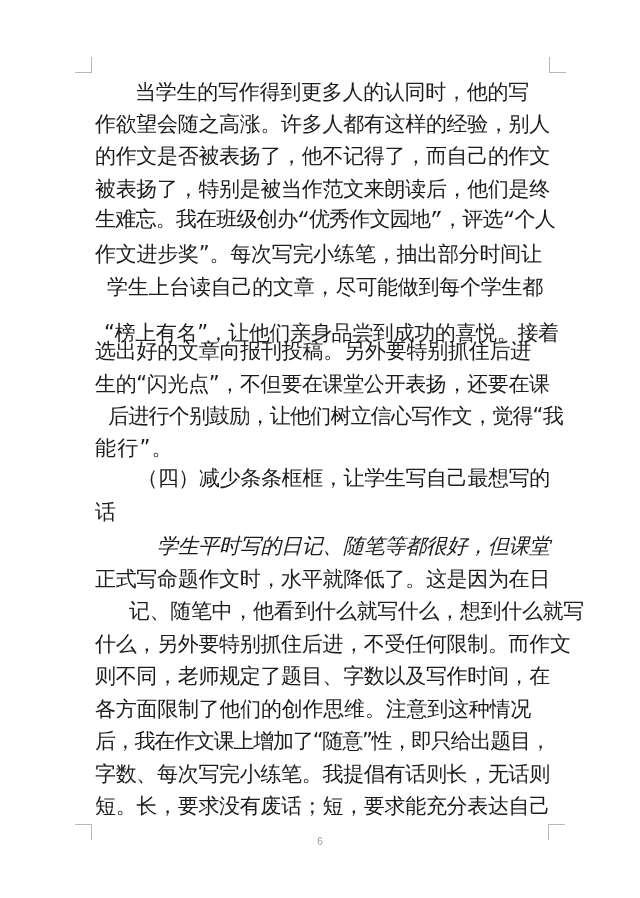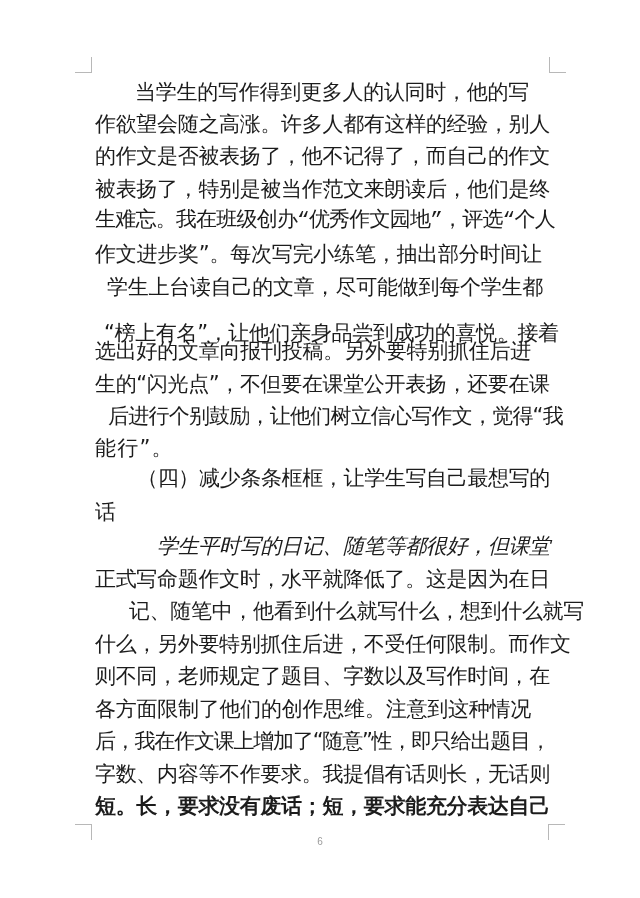--- a/index.html
+++ b/index.html
@@ -80,18 +80,18 @@
       <div class="line" style="left: 95px; top: 435px; width: 460px;">能行”。</div>
       <div class="line" style="left: 137px; top: 465px; width: 418px; letter-spacing: -0.35px;">（四）减少条条框框，让学生写自己最想写的</div>
       <div class="line" style="left: 95px; top: 499px; width: 460px;">话</div>
       <div class="line" style="left: 157px; top: 533px; width: 398px; letter-spacing: -0.32px; font-style: italic;">学生平时写的日记、随笔等都很好，但课堂</div>
       <div class="line" style="left: 95px; top: 566px; width: 460px; letter-spacing: -0.32px;">正式写命题作文时，水平就降低了。这是因为在日</div>
       <div class="line" style="left: 95px; top: 598px; width: 460px; letter-spacing: -0.32px; margin-left: 34px;">记、随笔中，他看到什么就写什么，想到什么就写</div>
       <div class="line" style="left: 95px; top: 631px; width: 460px; letter-spacing: -0.32px;">什么，另外要特别抓住后进，不受任何限制。而作文</div>
       <div class="line" style="left: 95px; top: 663px; width: 460px; letter-spacing: -0.32px;">则不同，老师规定了题目、字数以及写作时间，在</div>
       <div class="line" style="left: 95px; top: 696px; width: 460px; letter-spacing: -0.24px;">各方面限制了他们的创作思维。注意到这种情况</div>
       <div class="line" style="left: 95px; top: 728px; width: 460px; letter-spacing: -1.21px;">后，我在作文课上增加了“随意”性，即只给出题目，</div>
-      <div class="line" style="left: 95px; top: 761px; width: 460px; letter-spacing: -0.32px;">字数、内容等不作要求。我提倡有话则长，无话则</div>
-      <div class="line" style="left: 95px; top: 793px; width: 460px; letter-spacing: -0.32px; font-weight: bold;">短。长，要求没有废话；短，要求能充分表达自己</div>
+      <div class="line" style="left: 95px; top: 761px; width: 460px; letter-spacing: -0.32px;">字数、每次写完小练笔。我提倡有话则长，无话则</div>
+      <div class="line" style="left: 95px; top: 793px; width: 460px; letter-spacing: -0.32px;">短。长，要求没有废话；短，要求能充分表达自己</div>
     </div>
 
   <div class="page-number">6</div>
 </div>
 
 </body></html>

